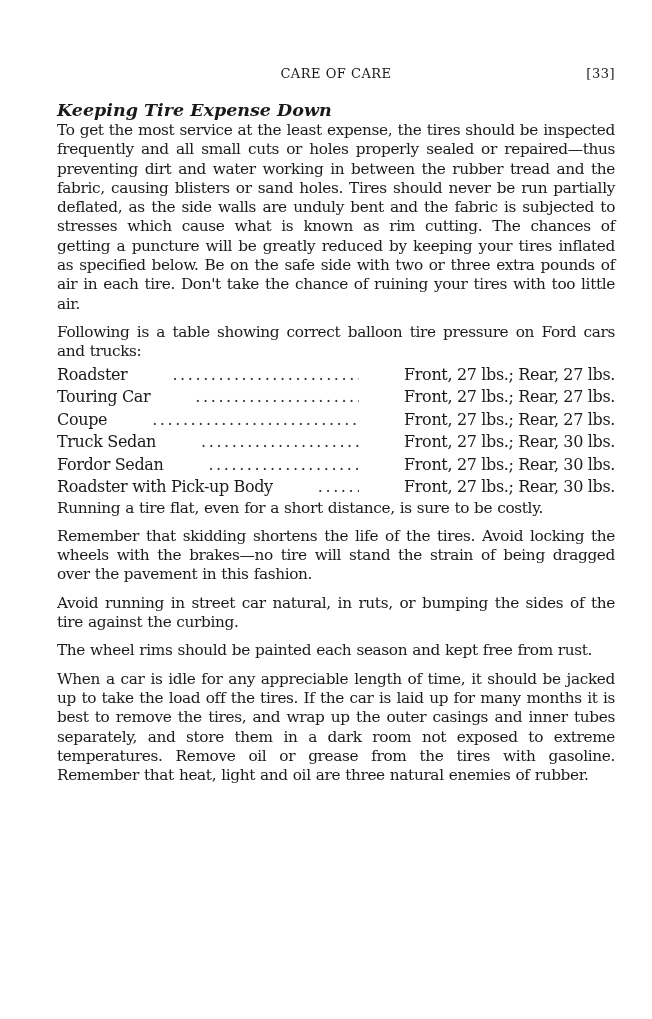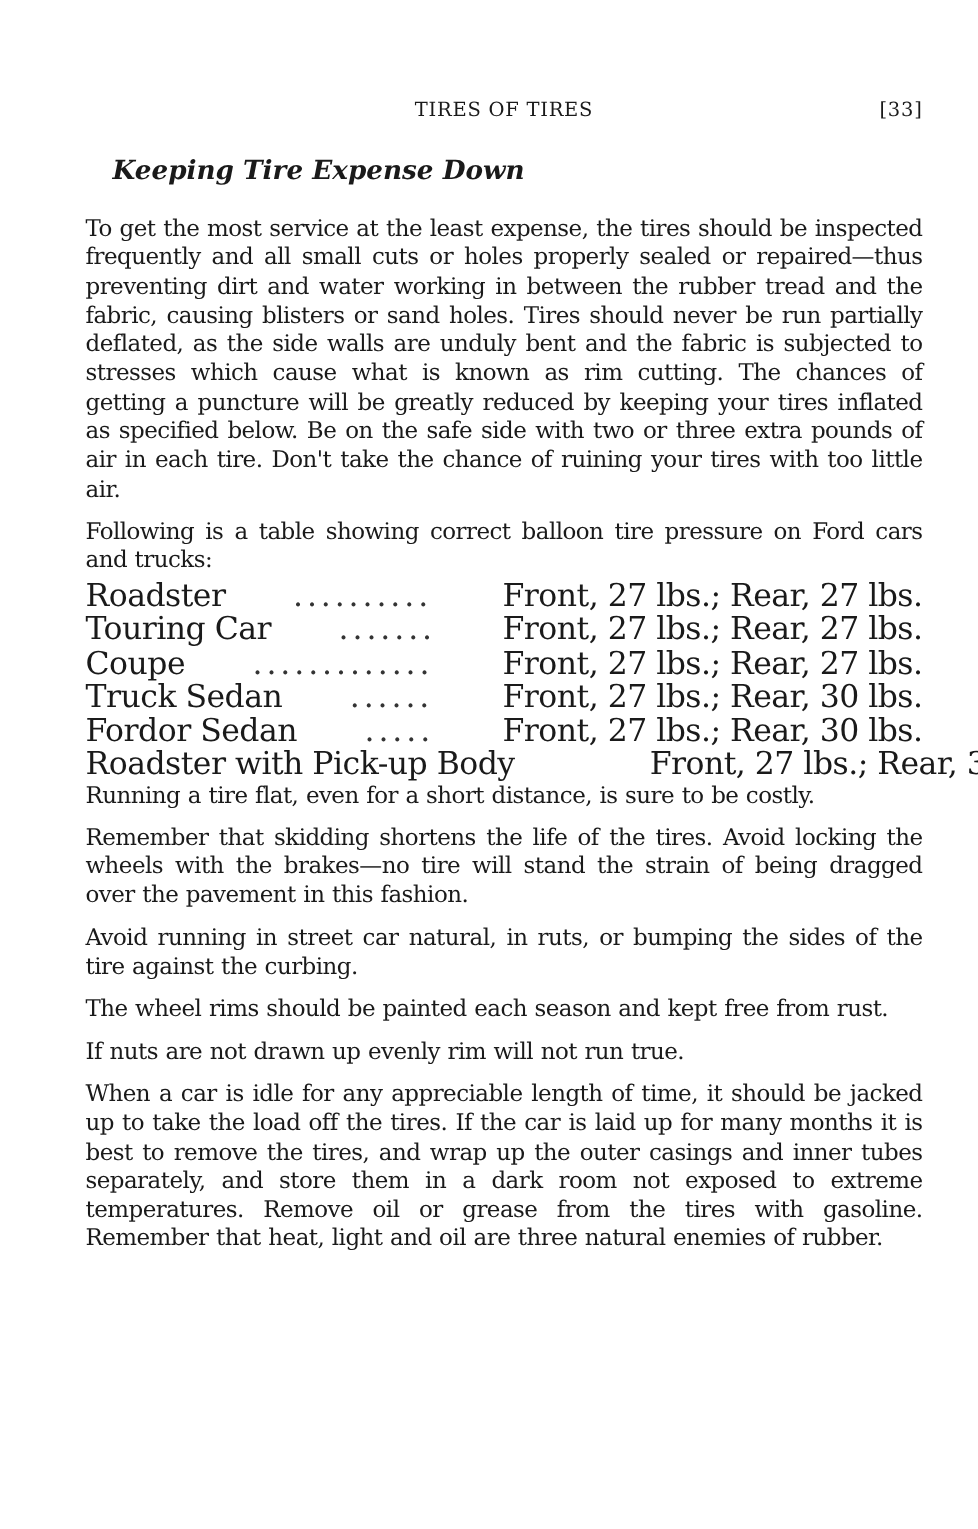--- a/index.html
+++ b/index.html
@@ -39,21 +39,21 @@
       right: 0;
       top: 0;
       font-size: 13px;
     }
     .section-heading {
       font-family: "DejaVu Serif", "Liberation Serif", serif;
       font-weight: bold;
       font-style: italic;
       font-size: 17.5px;
       line-height: 21px;
-      margin: 18px;
+      margin: 0;
     }
     p {
       margin: 0 0 9px 0;
       font-size: 15.3px;
       line-height: 19.3px;
       text-align: justify;
       text-align-last: left;
       letter-spacing: -0.35px;
       word-spacing: 0.5px;
     }
@@ -61,21 +61,21 @@
       margin-top: 0;
     }
     .table {
       margin: 0;
       padding: 0;
       list-style: none;
     }
     .row {
       display: flex;
       align-items: flex-start;
-      font-size: 21px;
+      font-size: 16px;
       line-height: 22.5px;
       letter-spacing: -0.35px;
       white-space: nowrap;
       gap: 44px;
     }
     .row .label {
       flex: 0 0 auto;
     }
     .row .leader {
       flex: 1 1 auto;
@@ -94,21 +94,21 @@
     .after-table {
       margin-top: 0;
     }
   </style>
 </head>
 <body>
 
 <div class="page">
 
   <div class="running-head">
-    <span class="running-title">TIRES OF TIRES</span>
+    <span class="running-title">CARE OF CARE</span>
     <span class="page-number">[33]</span>
   </div>
 
   <h2 class="section-heading">Keeping Tire Expense Down</h2>
 
   <p class="intro">To get the most service at the least expense, the tires should be inspected frequently and all small cuts or holes properly sealed or repaired—thus preventing dirt and water working in between the rubber tread and the fabric, causing blisters or sand holes. Tires should never be run partially deflated, as the side walls are unduly bent and the fabric is subjected to stresses which cause what is known as rim cutting. The chances of getting a puncture will be greatly reduced by keeping your tires inflated as specified below. Be on the safe side with two or three extra pounds of air in each tire. Don't take the chance of ruining your tires with too little air.</p>
 
   <p style="margin-bottom:2px;">Following is a table showing correct balloon tire pressure on Ford cars and trucks:</p>
 
   <ul class="table">
@@ -146,17 +146,16 @@
 
   <p class="after-table">Running a tire flat, even for a short distance, is sure to be costly.</p>
 
   <p>Remember that skidding shortens the life of the tires. Avoid locking the wheels with the brakes—no tire will stand the strain of being dragged over the pavement in this fashion.</p>
 
   <p>Avoid running in street car natural, in ruts, or bumping the sides of the tire against the curbing.</p>
 
   <p>The wheel rims should be painted each season and kept free from rust.</p>
 
 
-  <p>If nuts are not drawn up evenly rim will not run true.</p>
 
   <p>When a car is idle for any appreciable length of time, it should be jacked up to take the load off the tires. If the car is laid up for many months it is best to remove the tires, and wrap up the outer casings and inner tubes separately, and store them in a dark room not exposed to extreme temperatures. Remove oil or grease from the tires with gasoline. Remember that heat, light and oil are three natural enemies of rubber.</p>
 
 </div>
 
 </body></html>

